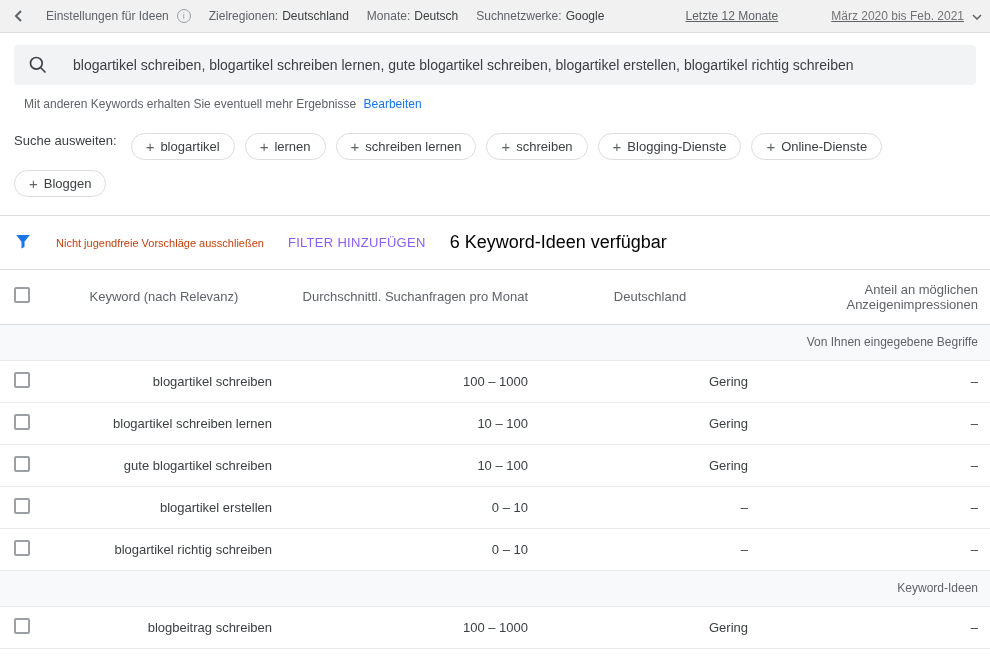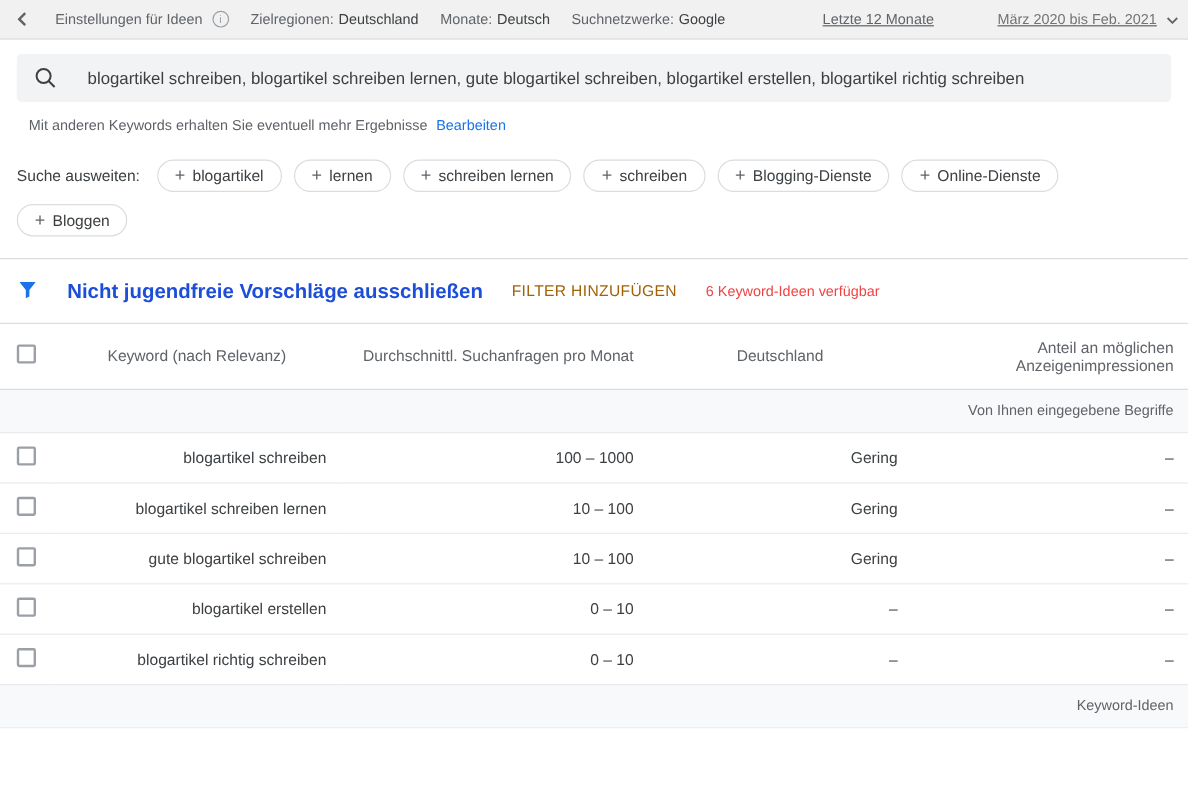--- a/index.html
+++ b/index.html
@@ -15,30 +15,30 @@
     .topbar .date-seg .dark { color: #737373; font-weight: 500; margin-left: 45px; }
     .topbar .chev { color: #5f6368; }
 
     .search-wrap { padding: 12px 14px 8px; }
     .search-box { background: #f1f3f4; border-radius: 4px; display: flex; align-items: center; padding: 10px 14px; gap: 25px; }
     .search-box .mag { width: 20px; height: 20px; color: #3c4043; }
     .search-box .txt { font-size: 14px; color: #3c4043; flex: 1; white-space: nowrap; overflow: hidden; text-overflow: ellipsis; }
     .note-line { padding: 4px 24px 12px; font-size: 12px; color: #5f6368; }
     .note-line .link { color: #1a73e8; margin-left: 4px; }
 
-    .expand-row { padding: 10px 14px 18px; display: flex; align-items: center; gap: 10px; flex-wrap: wrap; border-bottom: 1px solid #dadce0; }
+    .expand-row { padding: 10px 14px 18px; display: flex; gap: 10px; flex-wrap: wrap; border-bottom: 1px solid #dadce0; }
     .expand-row .lbl { font-size: 13px; color: #3c4043; margin-right: 4px; }
     .chip { border: 1px solid #dadce0; border-radius: 16px; padding: 5px 14px; display: flex; align-items: center; gap: 6px; font-size: 13px; color: #3c4043; background: #fff; cursor: pointer; }
     .chip .plus { font-size: 15px; color: #5f6368; font-weight: 400; line-height: 1; }
 
     .filter-row { padding: 16px 14px; display: flex; align-items: center; gap: 24px; border-bottom: 1px solid #dadce0; }
     .filter-row .funnel { color: #1a73e8; }
-    .filter-row .exclude { color: #1d4ed8; font-size: 17px; font-weight: bold; }
-    .filter-row .addfilter { color: #a16207; font-size: 13px; letter-spacing: 0.3px; }
-    .filter-row .status { color: #ef4444; font-size: 12px; }
+    .filter-row .exclude { color: #c2410c; font-size: 11px; }
+    .filter-row .addfilter { color: #8b5cf6; font-size: 13px; letter-spacing: 0.3px; }
+    .filter-row .status { color: #000000; font-size: 18px; }
 
     table { width: 100%; border-collapse: collapse; table-layout: fixed; }
     th, td { border-bottom: 1px solid #e8eaed; padding: 0 12px; height: 42px; font-size: 13px; text-align: right; }
     th { color: #5f6368; font-weight: 400; text-align: center; vertical-align: middle; border-bottom: 1px solid #dadce0; height: 54px; }
     th.r, td.r { text-align: right; }
     .col-chk { width: 44px; text-align: center; }
     .col-kw { width: 240px; }
     .col-vol { width: 256px; }
     .col-comp { width: 220px; }
     .col-imp { }
@@ -187,14 +187,21 @@
       <tr>
         <td class="col-chk"><span class="chkbox"></span></td>
         <td>blogartikel richtig schreiben</td>
         <td class="r">0 – 10</td>
         <td>–</td>
         <td class="r">–</td>
       </tr>
       <tr class="section-row">
         <td colspan="5">Keyword-Ideen</td>
       </tr>
+      <tr>
+        <td class="col-chk"><span class="chkbox"></span></td>
+        <td>blogbeitrag schreiben</td>
+        <td class="r">100 – 1000</td>
+        <td>Gering</td>
+        <td class="r">–</td>
+      </tr>
     </tbody>
 </table>
 
 </body></html>

